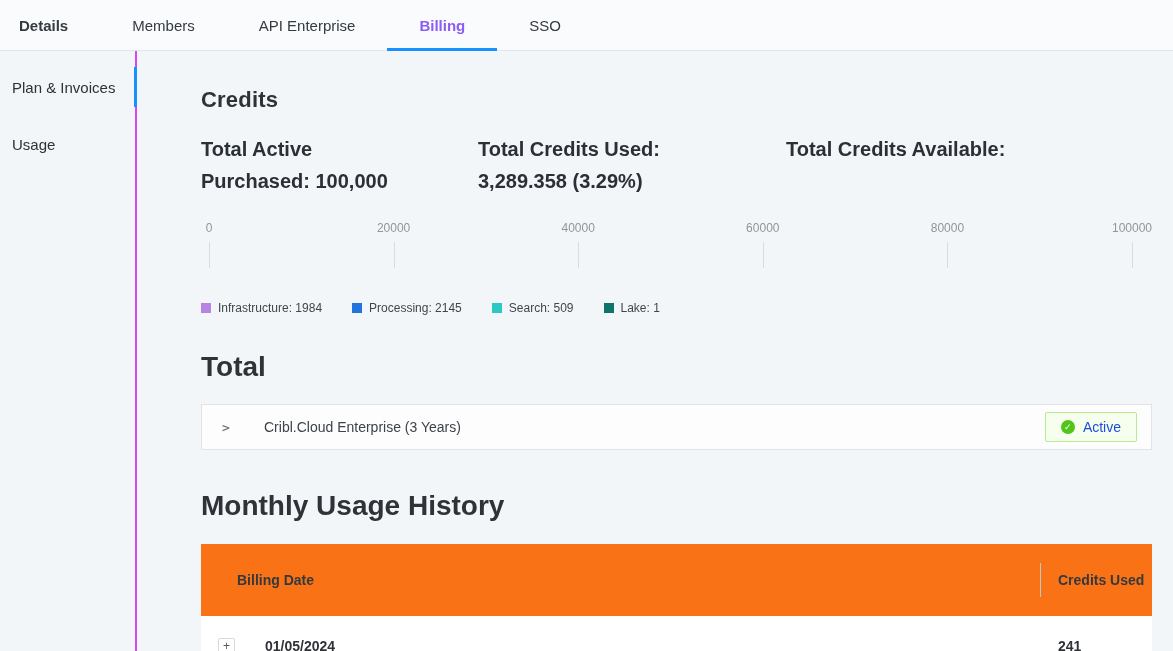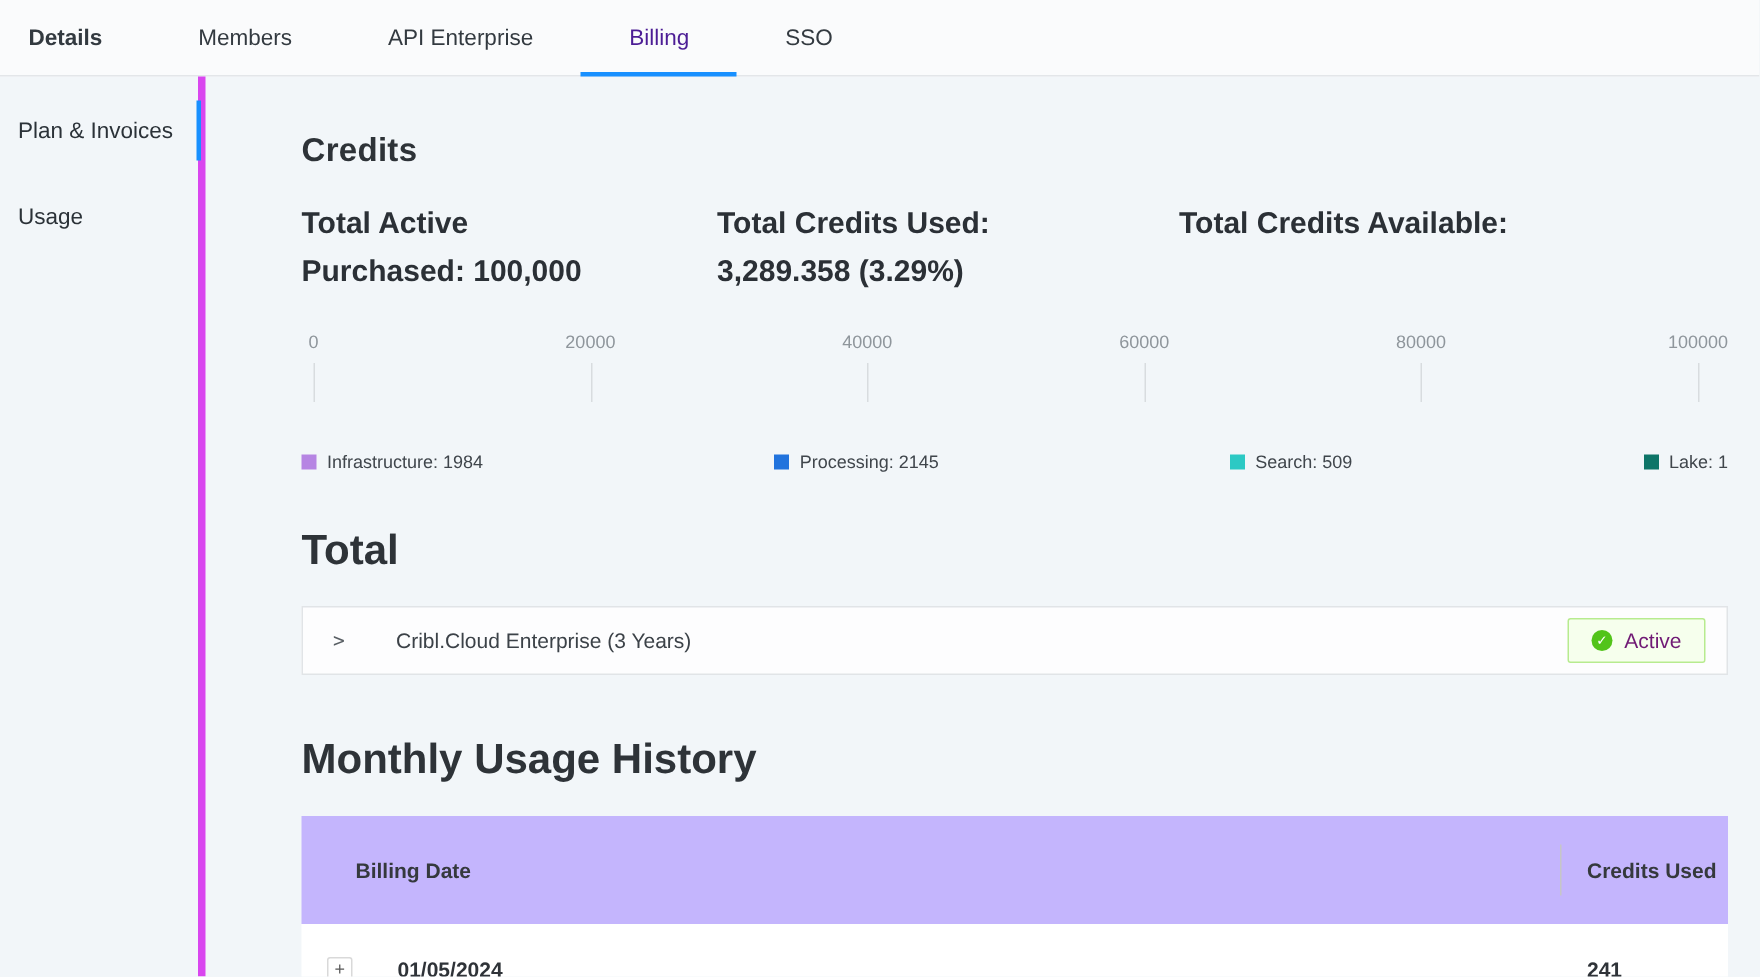--- a/index.html
+++ b/index.html
@@ -5,30 +5,30 @@
   * { margin:0; padding:0; box-sizing:border-box; }
   html,body { width:1173px; height:651px; overflow:hidden; }
   body { font-family:"Liberation Sans","DejaVu Sans",sans-serif; background:#f2f6f9; color:#2e2e2e; }
 
   
   .tabbar { height:51px; background:#fafbfc; border-bottom:1px solid #e3e6e9;
             display:flex; align-items:stretch; padding-left:19px; }
   .tab { position:relative; display:flex; align-items:center; padding:0 32px;
          font-size:15px; color:#333a40; cursor:pointer; }
   .tab:first-child { padding-left:0;font-weight:bold; }
-  .tab.active { color:#4c1d95; font-weight:400; }
+  .tab.active { color:#8b5cf6; font-weight:700; }
   .tab.active::after { content:""; position:absolute; left:0; right:0; bottom:-1px;
                        height:3px; background:#1890ff; }
   .tab:first-child.active::after { left:0; }
 
   
   .page { display:flex; height:600px; }
 
   
-  .sidebar { width:137px; flex:0 0 137px; border-right:5px solid #d946ef; padding-top:14px; }
+  .sidebar { width:137px; flex:0 0 137px; border-right:2px solid #d946ef; padding-top:14px; }
   .side-item { position:relative; display:flex; align-items:center; height:44px;
                padding-left:12px; font-size:15px; color:#2b3238; cursor:pointer; margin-bottom:13px; }
   .side-item.active::after { content:""; position:absolute; right:-2px; top:2px; bottom:2px;
                              width:3px; background:#1890ff; }
 
   
   .main { flex:1; padding:36px 0 0 64px; }
   .content { width:951px; }
 
   h1.section { font-size:22px; font-weight:700; color:#2e3338; letter-spacing:.2px; }
@@ -40,40 +40,40 @@
   .stat:nth-child(1){ width:277px; }
   .stat:nth-child(2){ width:308px; }
   .stat:nth-child(3){ flex:1; }
 
   
   .chart { position:relative; height:70px; margin-top:24px; margin-left:8px; width:923px; }
   .tick { position:absolute; top:0; transform:translateX(-50%); font-size:12px; color:#8f969c; }
   .tickline { position:absolute; top:21px; width:1px; height:26px; background:#d8dcdf; }
   .bar { position:absolute; left:1px; top:25px; height:20px; display:flex; }
   .seg { height:100%; }
-  .legend { display:flex; margin-top:10px; margin-left:0; gap:30px; align-items:center;justify-content:space-between; }
+  .legend { display:flex; margin-top:10px; margin-left:0; gap:30px; align-items:center; }
   .legend-item { display:flex; align-items:center; gap:7px; font-size:12px; color:#40464c; }
   .swatch { width:10px; height:10px; flex:0 0 10px; }
 
   
   .plan-title { margin-top:36px; }
   .plan-card { margin-top:21px; height:46px; background:#fdfdfe; border:1px solid #e1e4e7;
                display:flex; align-items:center; padding:0 14px 0 20px; }
   .chev { font-size:13px; color:#595f64; width:14px; cursor:pointer; font-family:"DejaVu Sans Mono",monospace; }
   .plan-name { margin-left:28px; font-size:14px; color:#3c4248; }
   .badge { margin-left:auto; display:flex; align-items:center; gap:8px; background:#f6ffed;
            border:1px solid #b7eb8f; border-radius:2px; padding:6px 15px; }
   .check-circle { width:14px; height:14px; border-radius:50%; background:#52c41a; color:#fff;
                   font-size:9px; line-height:14px; text-align:center; }
-  .badge-label { font-size:14px; color:#701a75; }
+  .badge-label { font-size:14px; color:#1d4ed8; }
 
   
   .usage-title { margin-top:40px; }
   .table { margin-top:22px; }
-  .thead { display:flex; background:#c4b5fd; height:72px; align-items:center; }
+  .thead { display:flex; background:#f97316; height:72px; align-items:center; }
   .th-date { flex:1; font-size:14px; font-weight:700; color:#35393d; padding-left:36px; }
   .th-credits { position:relative; width:112px; font-size:14px; font-weight:700; color:#35393d;
                 padding-left:18px; line-height:22px; }
   .th-credits::before { content:""; position:absolute; left:0; top:50%; transform:translateY(-50%);
                         width:1px; height:34px; background:#c6c6c6; }
   .trow { display:flex; align-items:center; background:#ffffff; height:60px; }
   .td-date { flex:1; display:flex; align-items:center; padding-left:17px; }
   .expand-btn { width:17px; height:17px; border:1px solid #d9d9d9; border-radius:2px; background:#fff;
                 color:#595959; font-size:12px; line-height:14px; text-align:center; cursor:pointer; }
   .date-text { margin-left:30px; font-size:14px; font-weight:700; color:#2f3338; }

